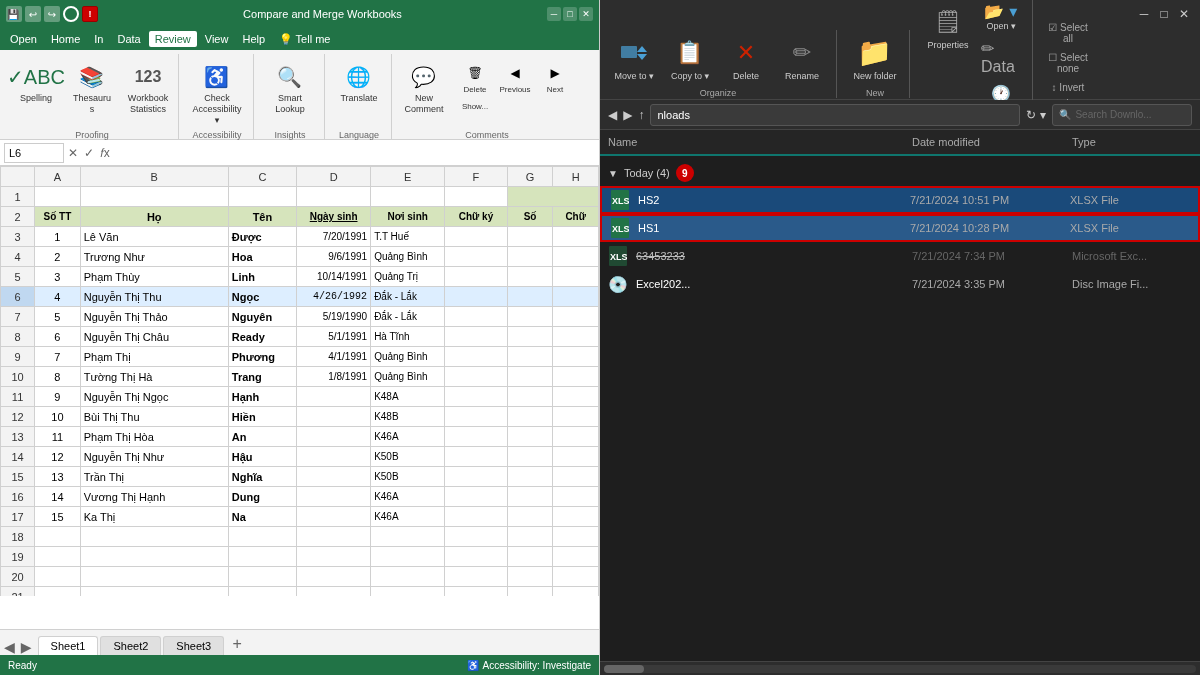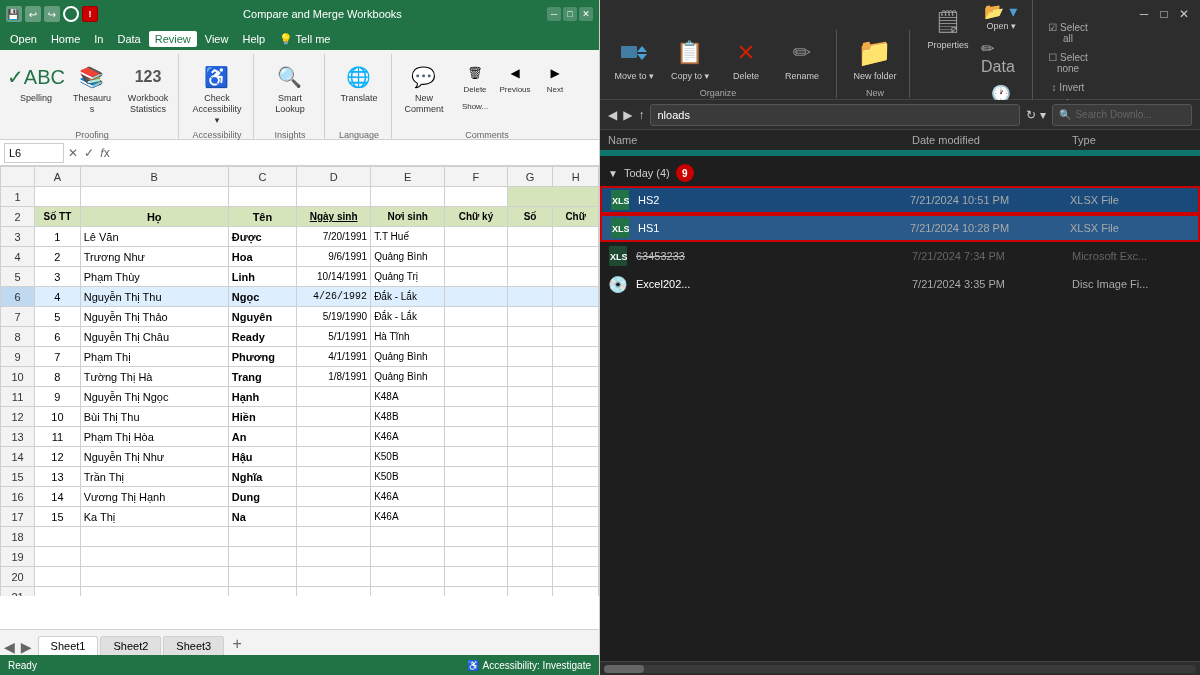--- a/index.html
+++ b/index.html
@@ -306,21 +306,21 @@
     .search-box {
       width: 140px; height: 22px; background: #3a3a3a; border: 1px solid #555;
       border-radius: 3px; padding: 2px 6px; color: #ccc; font-size: 10px;
       display: flex; align-items: center; gap: 4px;
     }
 
     
     .explorer-col-headers {
       height: 26px;
       background: #252525;
-      border-bottom: 6px solid #0f766e;
+      border-bottom: 2px solid #0f766e;
       display: flex;
       align-items: center;
       padding: 0 8px;
     }
     .col-h {
       font-size: 11px;
       color: #aaa;
       font-weight: normal;
     }
     .col-h-name { flex: 1; }

